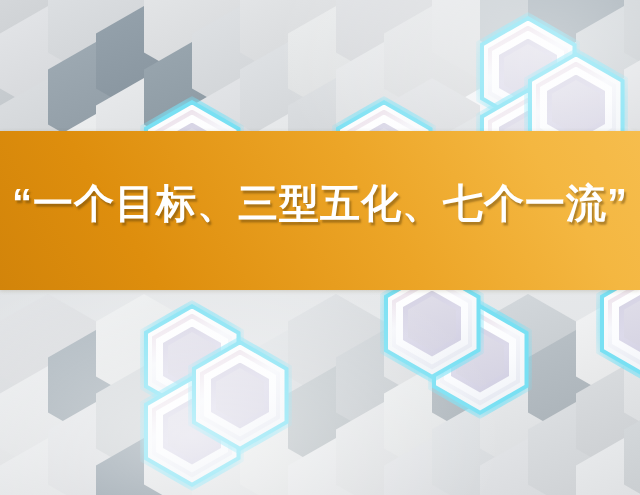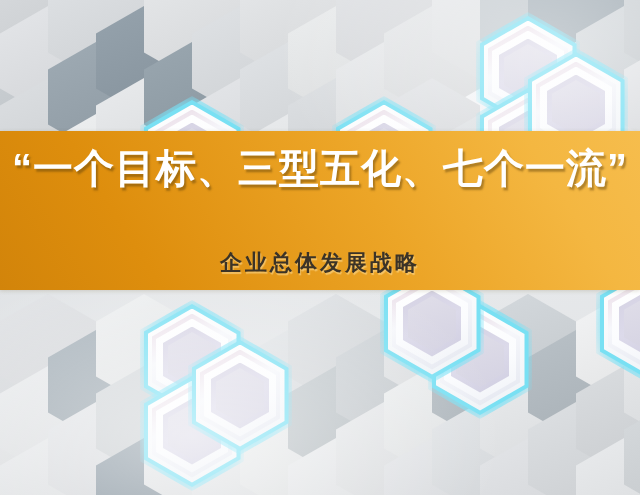--- a/index.html
+++ b/index.html
@@ -273,16 +273,15 @@
         <div class="ring r4"></div>
         <div class="ring r5"></div>
         <div class="ring r6"></div>
       </div>
     </div>
 
   <div id="wash"></div>
 
   <div id="banner">
     <div id="banner-title">“一个目标、三型五化、七个一流”</div>
-    <div id="banner-subtitle">企业总体发展战略</div>
   </div>
 
 </div>
 
 </body></html>

